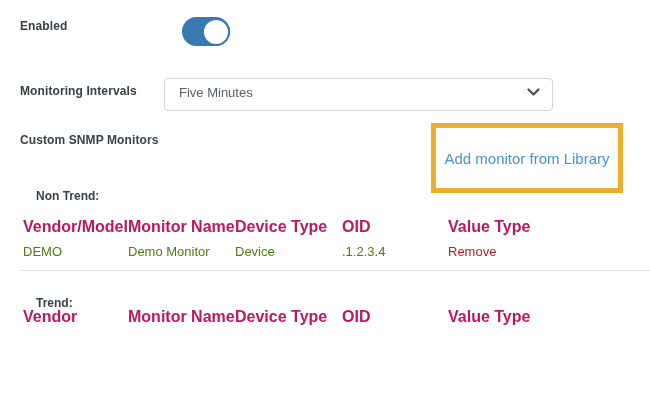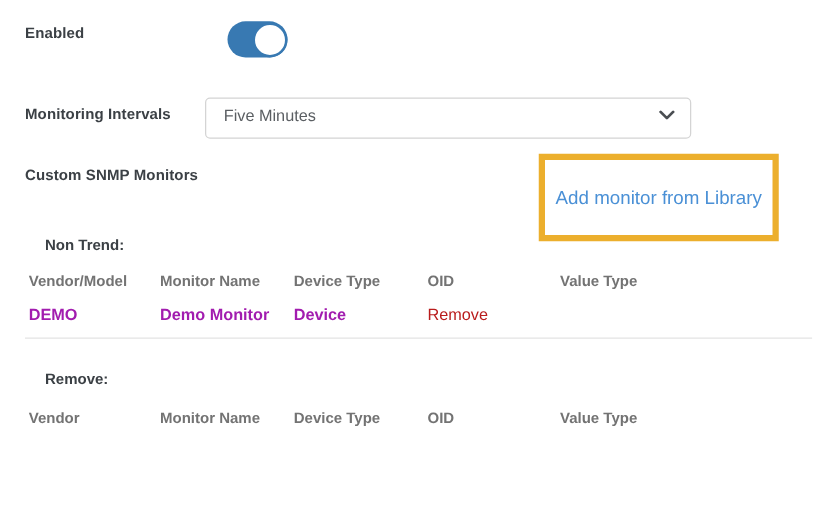--- a/index.html
+++ b/index.html
@@ -101,22 +101,22 @@
   }
   
   .t-row {
     position: absolute;
     left: 23px;
     right: 0;
     display: grid;
     grid-template-columns: 105px 107px 107px 106px 107px auto;
     align-items: center;
   }
-  .t-head { font-size: 12px; font-weight: 700; color: #737373; }
-  .t-cell { font-size: 13px; font-weight: 700; color: #a21caf; }
+  .t-head { font-size: 16px; font-weight: 700; color: #be185d; }
+  .t-cell { font-size: 13px; font-weight: 400; color: #4d7c0f; }
   .remove-link {
     font-size: 13px;
     color: #b91c1c;
     text-decoration: none;
     cursor: pointer;
   }
   .divider {
     position: absolute;
     left: 20px;
     right: 0;
@@ -166,28 +166,29 @@
     <span class="t-head">Device Type</span>
     <span class="t-head">OID</span>
     <span class="t-head">Value Type</span>
     <span class="t-head"></span>
   </div>
 
   <div class="t-row" style="top:244px">
     <span class="t-cell">DEMO</span>
     <span class="t-cell">Demo Monitor</span>
     <span class="t-cell">Device</span>
+    <span class="t-cell">.1.2.3.4</span>
     <a class="remove-link">Remove</a>
   </div>
 
   <div class="divider"></div>
 
-  <div class="section-label" style="top:296px">Remove:</div>
+  <div class="section-label" style="top:296px">Trend:</div>
 
-  <div class="t-row" style="top:327px">
+  <div class="t-row" style="top:308px">
     <span class="t-head">Vendor</span>
     <span class="t-head">Monitor Name</span>
     <span class="t-head">Device Type</span>
     <span class="t-head">OID</span>
     <span class="t-head">Value Type</span>
     <span class="t-head"></span>
   </div>
 
 
 </div>

